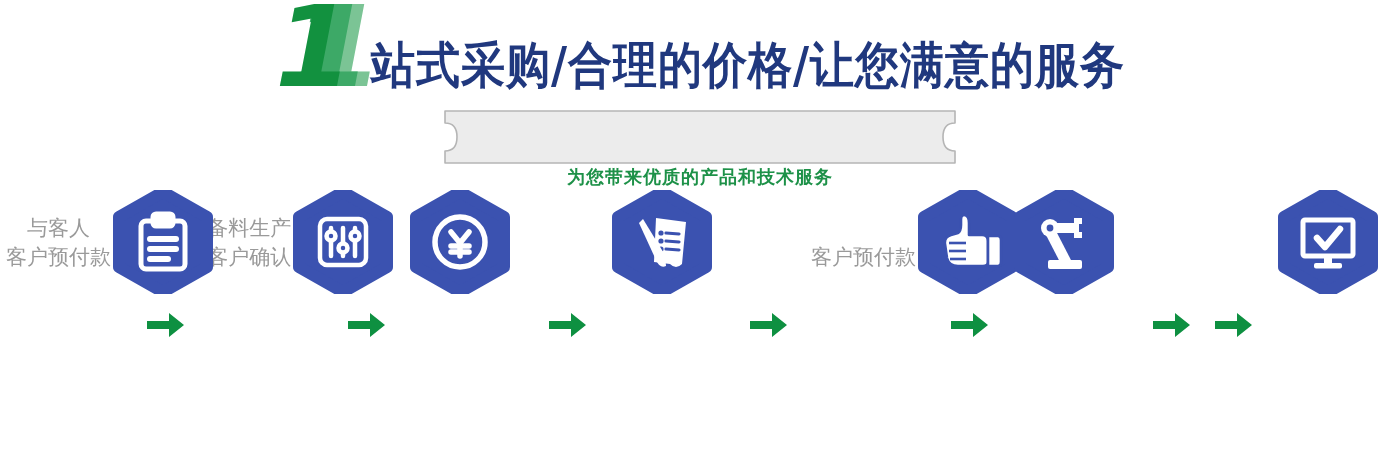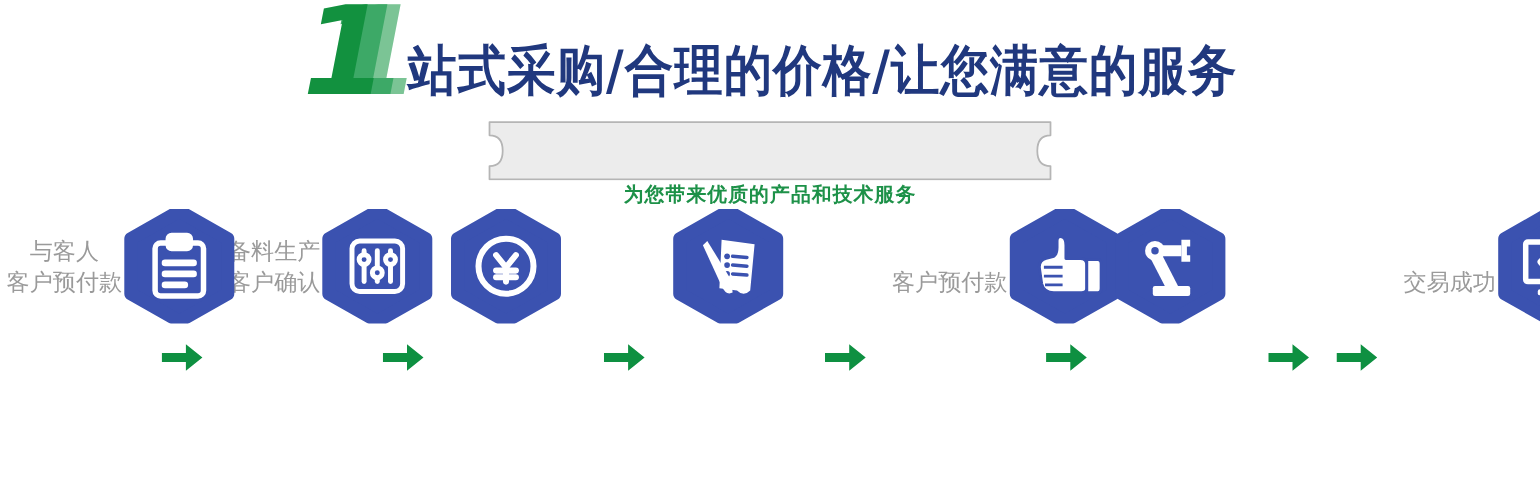--- a/index.html
+++ b/index.html
@@ -346,24 +346,20 @@
   </div>
 
 
   <div class="arrow">
     <svg width="38" height="30" viewBox="0 0 38 30">
       <path d="M0 11 L22 11 L22 3 L37 15 L22 27 L22 19 L0 19 Z" fill="#0e9041"></path>
     </svg>
   </div>
 
   <div class="step">
-    <div class="step-label">
-      <span>交易成功</span>
-      <span></span>
-    </div>
     <div class="hex">
       <svg width="104" height="104" viewBox="0 0 104 104">
         <path d="M52 2 L96 27 L96 77 L52 102 L8 77 L8 27 Z" fill="#3b52b0" stroke="#3b52b0" stroke-width="12" stroke-linejoin="round"></path>
         <g>
           <rect x="27" y="30" width="50" height="36" rx="2" fill="none" stroke="#ffffff" stroke-width="5"></rect>
           <path d="M41 48 L49 57 L64 39" fill="none" stroke="#ffffff" stroke-width="6.5" stroke-linecap="round" stroke-linejoin="round"></path>
           <rect x="48" y="66" width="8" height="8" fill="#ffffff"></rect>
           <rect x="38" y="73" width="28" height="5.5" rx="2" fill="#ffffff"></rect>
         </g>
       </svg>

